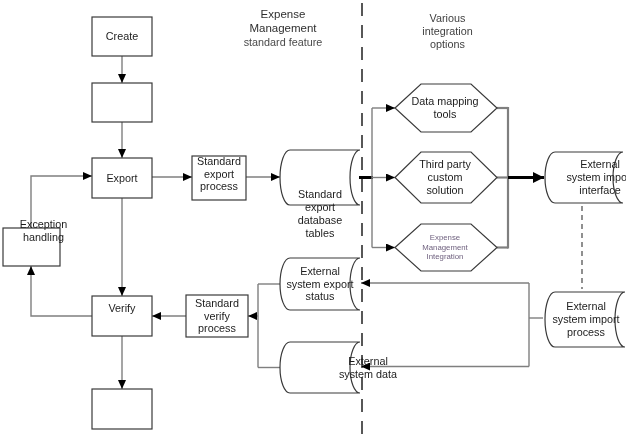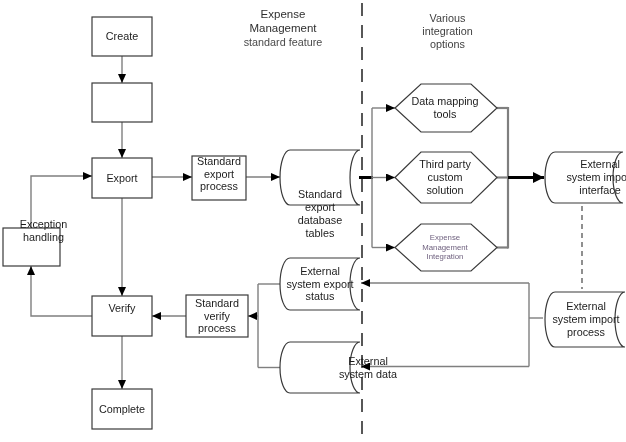--- a/index.html
+++ b/index.html
@@ -103,21 +103,20 @@
     </g>
   </svg>
 
   <div class="zone-title" style="left:233px;top:8px;width:100px;">Expense Management</div>
   <div class="zone-sub" style="left:233px;top:36px;width:100px;">standard feature</div>
   <div class="zone-title" style="left:405px;top:12px;width:85px;font-size:10.8px;color:#3f3f3f;">Various integration options</div>
 
   <div class="lbl" style="left:92px;top:17px;width:60px;height:39px;">Create</div>
   <div class="lbl" style="left:92px;top:158px;width:60px;height:40px;border-radius:15px;">Export</div>
   <div class="lbl" style="left:92px;top:296px;width:60px;height:24px;">Verify</div>
-  <div class="lbl" style="left:92px;top:389px;width:60px;height:40px;">Complete</div>
   <div class="lbl" style="left:3px;top:212px;width:57px;height:38px;margin-left:12px;">Exception handling</div>
   <div class="lbl" style="left:192px;top:156px;width:54px;height:36px;border-radius:12px;">Standard export process</div>
   <div class="lbl" style="left:186px;top:295px;width:62px;height:42px;">Standard verify process</div>
   <div class="lbl" style="left:284px;top:151px;width:72px;height:38px;margin-top:44px;">Standard export database tables</div>
   <div class="lbl" style="left:284px;top:259px;width:72px;height:50px;">External system export status</div>
   <div class="lbl" style="left:284px;top:343px;width:72px;height:49px;margin-left:48px;">External system data</div>
   <div class="lbl" style="left:400px;top:85px;width:90px;height:46px;">Data mapping tools</div>
   <div class="lbl" style="left:412px;top:153px;width:66px;height:49px;">Third party custom solution</div>
   <div class="lbl emi" style="left:410px;top:225px;width:70px;height:45px;">Expense Management Integration</div>
   <div class="lbl" style="left:547px;top:153px;width:74px;height:49px;padding-left:16px;">External system import interface</div>

